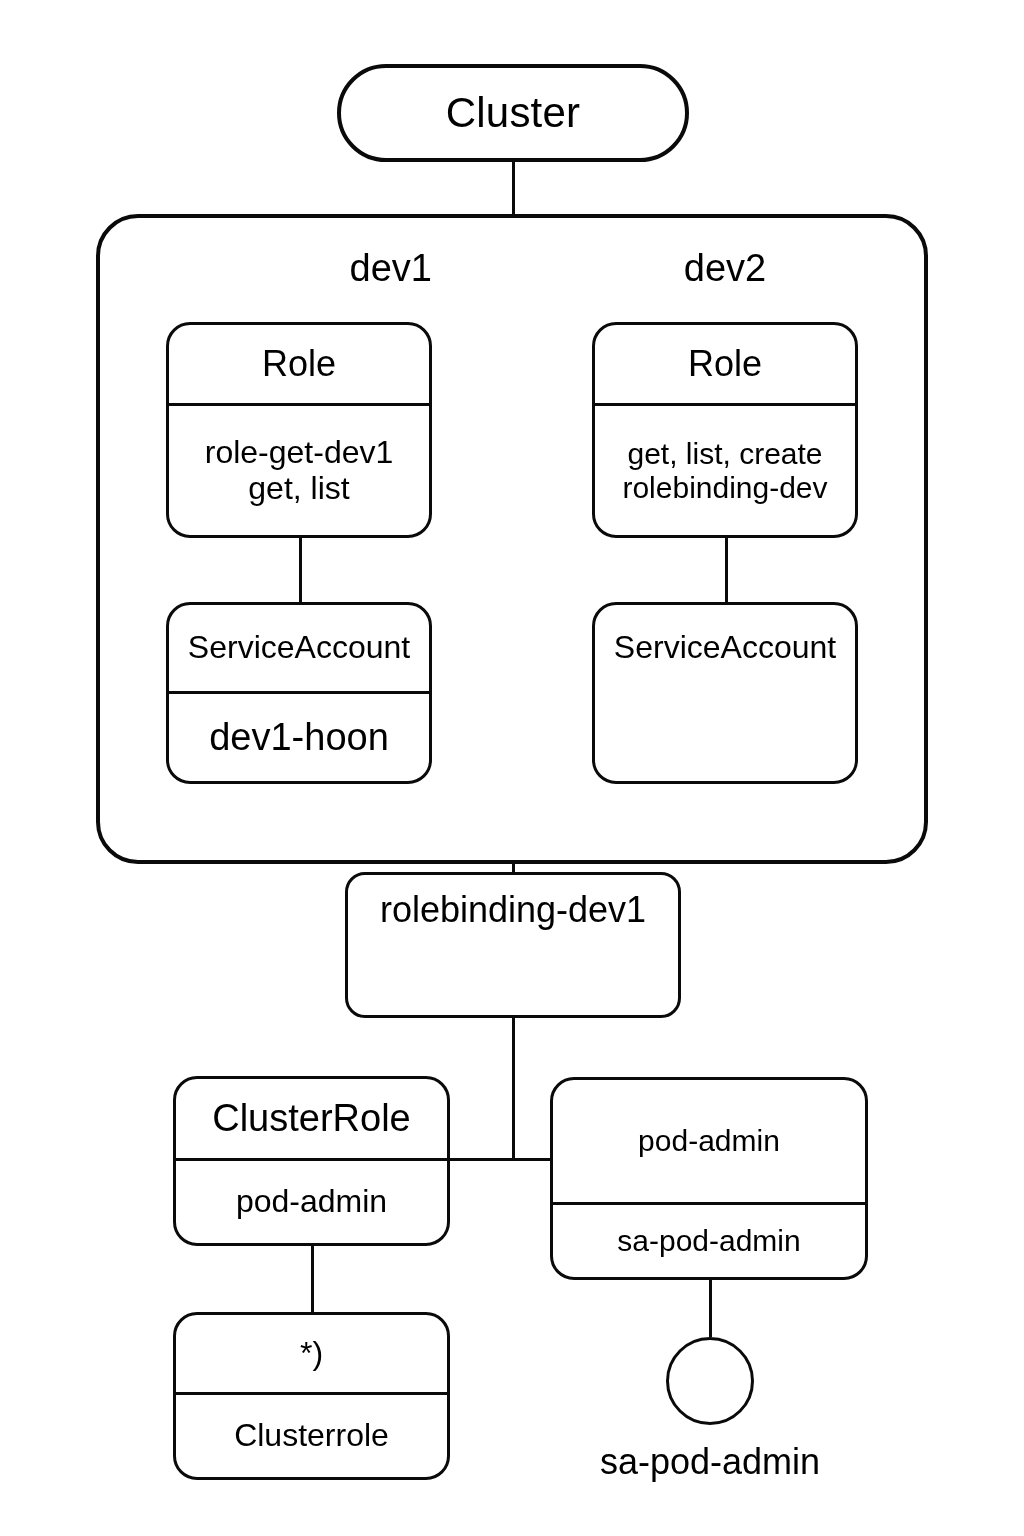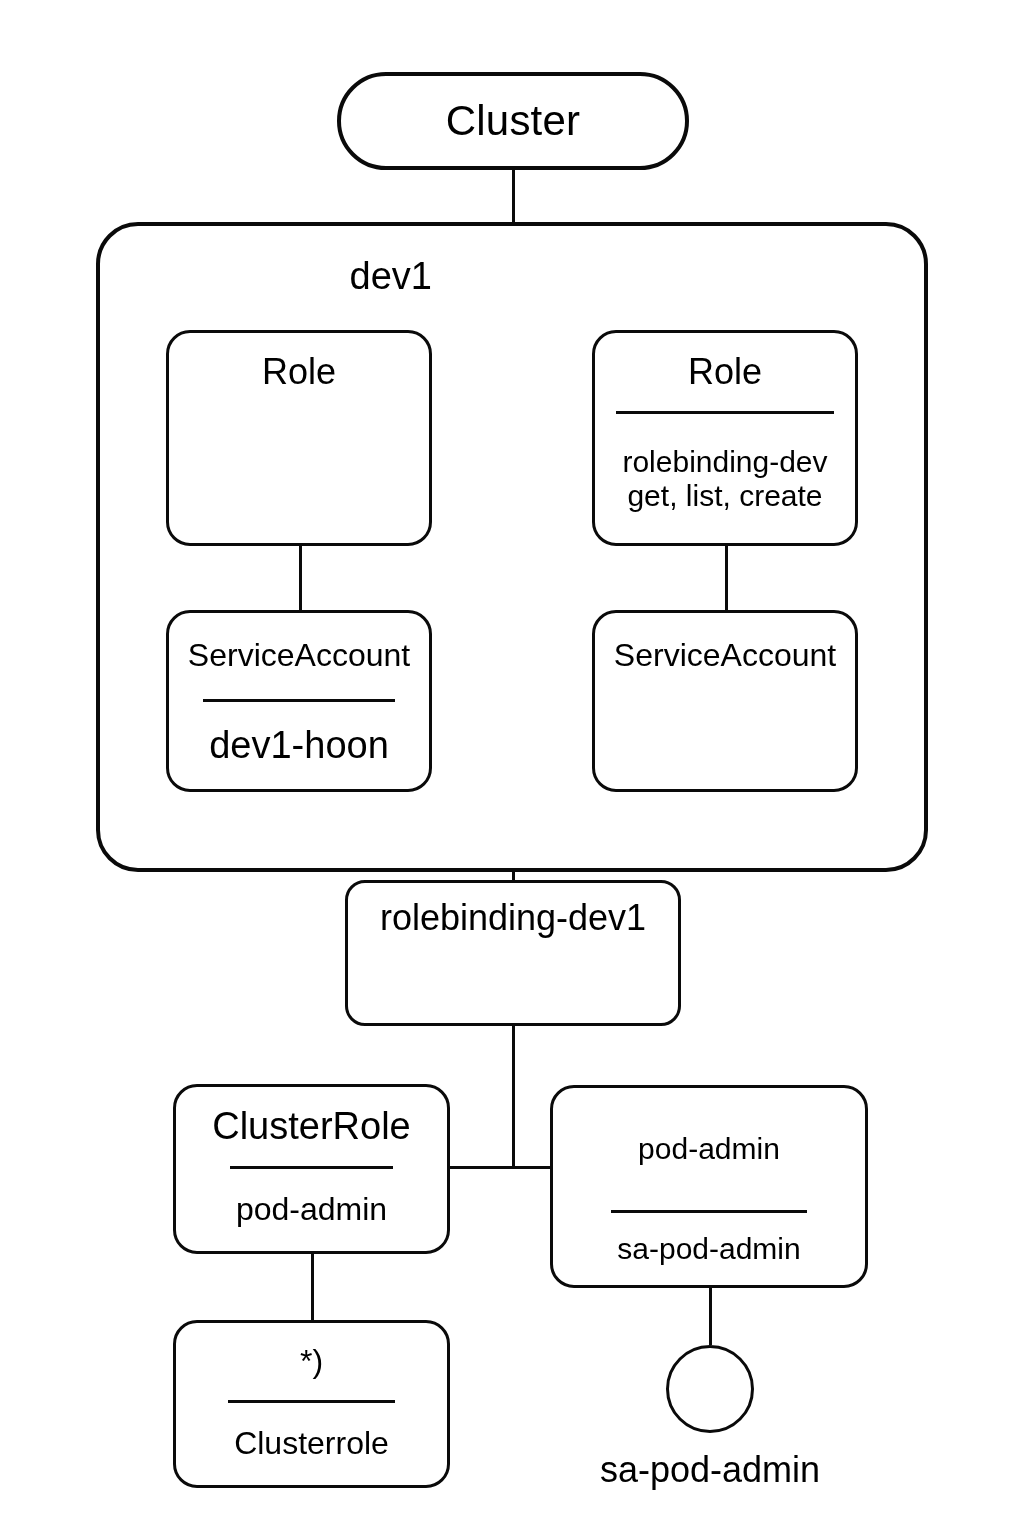--- a/index.html
+++ b/index.html
@@ -11,21 +11,21 @@
     width: 1024px;
     height: 1536px;
     position: relative;
     font-family: "Liberation Sans", "DejaVu Sans", sans-serif;
     color: #000000;
     overflow: hidden;
   }
 
   #canvas {
     position: absolute;
-    left: 0; top: 12px;
+    left: 0; top: 4px;
     width: 1024px;
     height: 1108px;
   }
 
   
   .node {
     position: absolute;
     box-sizing: border-box;
     border: 3px solid #0a0a0a;
     background: #ffffff;
@@ -100,21 +100,21 @@
     width: 0;
     border-left: 3px solid #0a0a0a;
   }
   .conn-h {
     position: absolute;
     height: 0;
     border-top: 3px solid #0a0a0a;
   }
 
   
-  .r24 { border-radius: 24px; align-items: center; }
+  .r24 { border-radius: 24px; }
   .r20 { border-radius: 20px; gap: 19px; }
 
   .t-title  { font-size: 36px; }
   .t-body   { font-size: 32px; }
   .t-body-s { font-size: 30px; }
   .t-big    { font-size: 38px; }
 </style>
 </head>
 <body>
 
@@ -122,45 +122,50 @@
 
   <div class="pill" style="left:337px; top:60px; width:352px; height:98px;">
     <span class="line">Cluster</span>
   </div>
 
   <div class="conn-v" style="left:512px; top:158px; height:54px;"></div>
 
   <div class="group-box" style="left:96px; top:210px; width:832px; height:650px;"></div>
 
   <div class="caption" style="left:166px; top:245px; width:266px;text-align:right;">dev1</div>
+  <div class="caption" style="left:592px; top:245px; width:266px;">dev2</div>
 
   <div class="node r24" style="left:166px; top:318px; width:266px; height:216px;">
     <div class="cell" style="flex:0 0 78px;">
       <span class="line t-title">Role</span>
     </div>
+    <div class="cell divided">
+      <span class="line t-body">role-get-dev1</span>
+      <span class="line t-body">get, list</span>
+    </div>
   </div>
 
   <div class="conn-v" style="left:299px; top:534px; height:64px;"></div>
 
   <div class="node r24" style="left:166px; top:598px; width:266px; height:182px;">
     <div class="cell" style="flex:0 0 86px;">
       <span class="line t-body">ServiceAccount</span>
     </div>
     <div class="cell divided">
       <span class="line t-big">dev1-hoon</span>
     </div>
   </div>
 
   <div class="node r24" style="left:592px; top:318px; width:266px; height:216px;">
     <div class="cell" style="flex:0 0 78px;">
       <span class="line t-title">Role</span>
     </div>
     <div class="cell divided">
+      <span class="line t-body-s">get, list, create</span>
       <span class="line t-body-s">rolebinding-dev</span>
-      <span class="line t-body-s">get, list, create</span>
     </div>
   </div>
 
   <div class="conn-v" style="left:725px; top:534px; height:64px;"></div>
 
   <div class="node r24" style="left:592px; top:598px; width:266px; height:182px;">
     <div class="cell" style="flex:0 0 86px;">
       <span class="line t-body">ServiceAccount</span>
     </div>
   </div>

